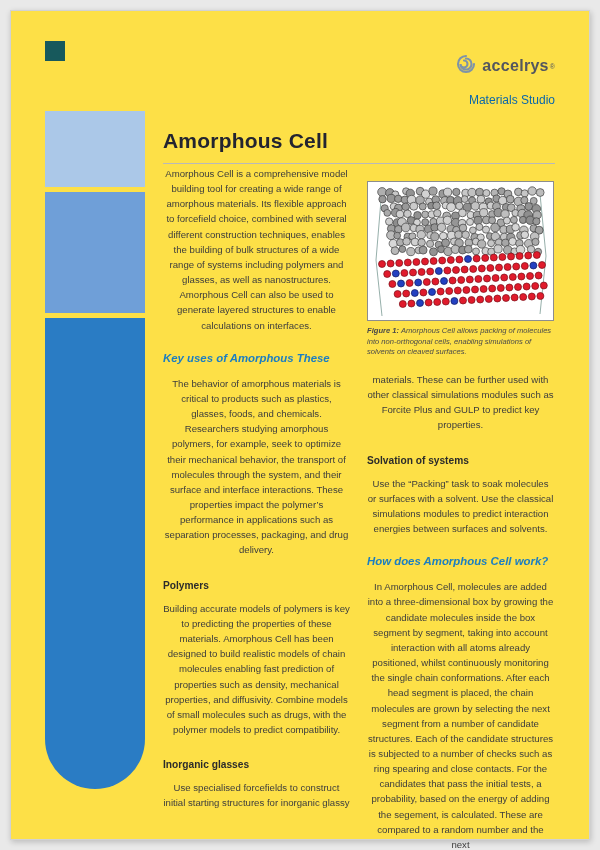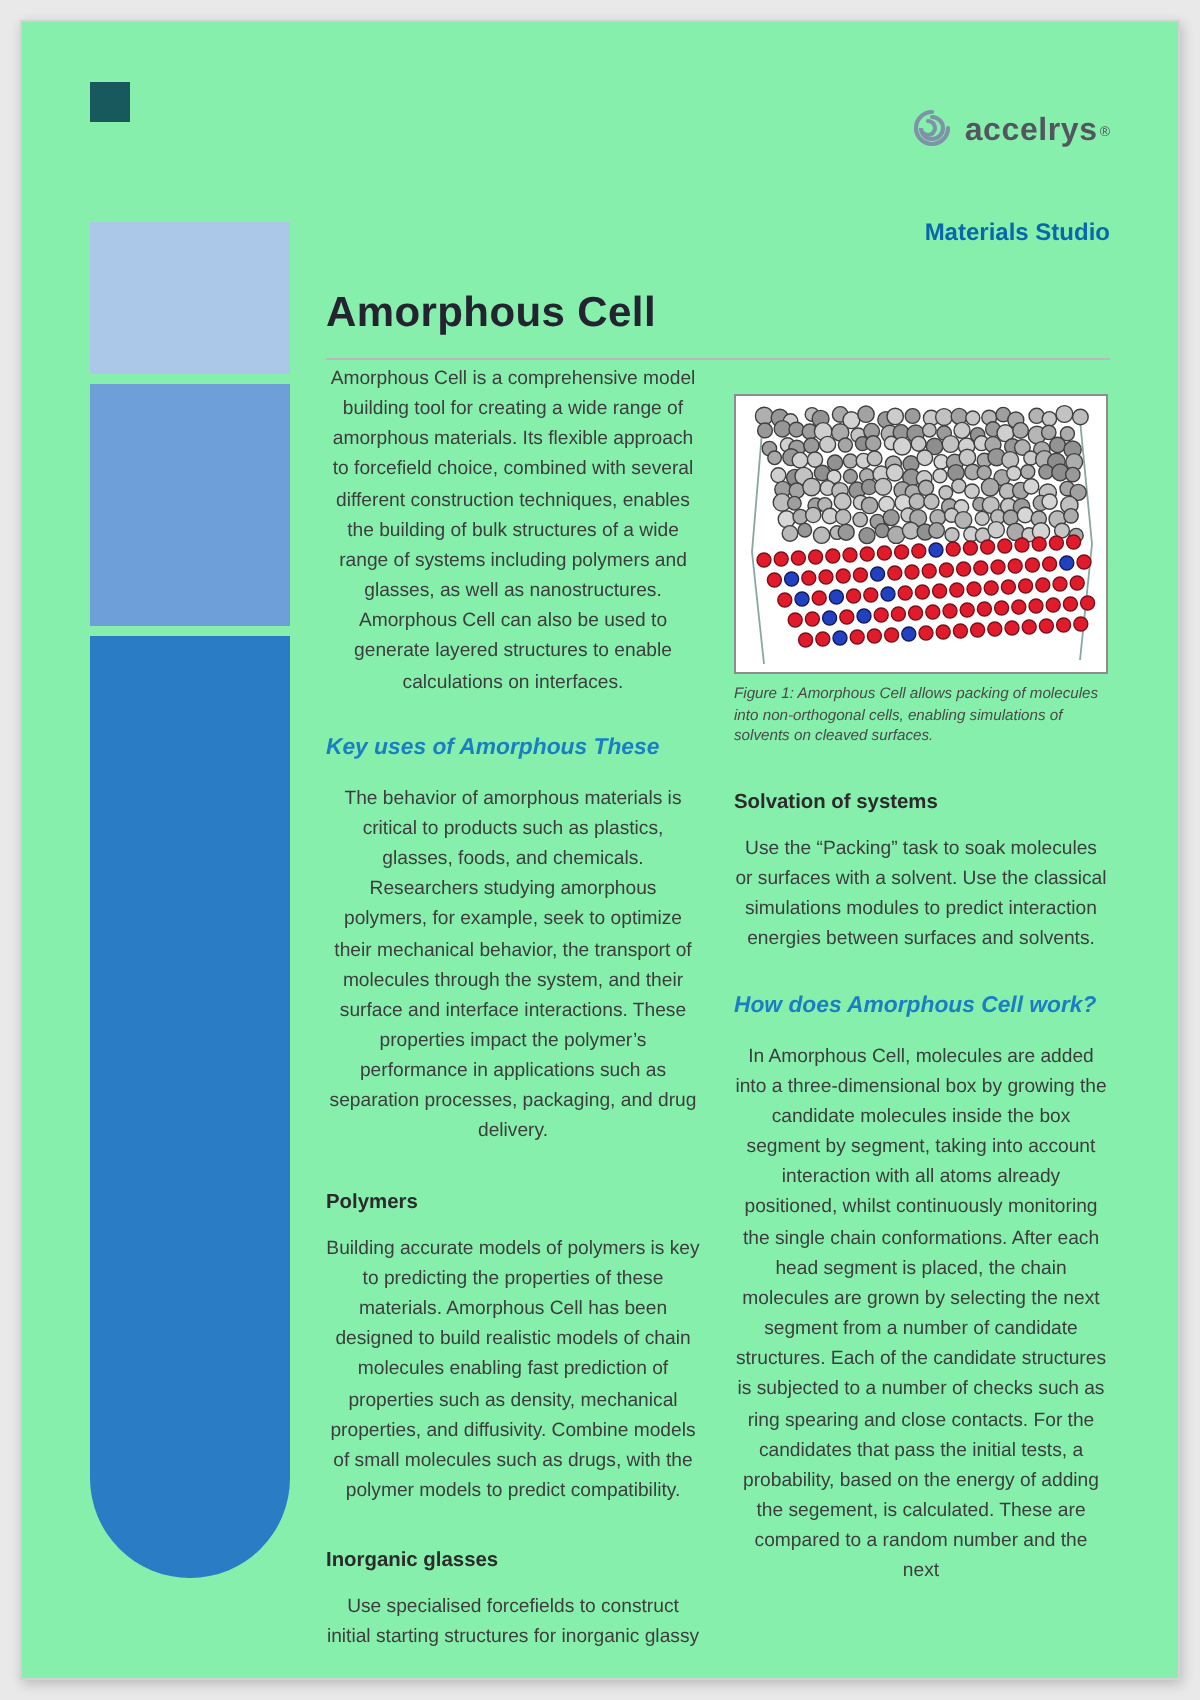--- a/index.html
+++ b/index.html
@@ -3,46 +3,46 @@
 <meta charset="utf-8">
 <style>
   html,body{margin:0;padding:0;}
   body{
     width:600px;height:850px;overflow:hidden;position:relative;
     background:#e9e9e9;
     font-family:"Liberation Sans", sans-serif;
   }
   .page{
     position:absolute;left:10px;top:10px;width:578px;height:828px;
-    background:#86efac;border:1px solid #d2d2d2;
+    background:#fde047;border:1px solid #d2d2d2;
     box-shadow:1px 2px 6px rgba(0,0,0,.2);
   }
   
   .teal-square{position:absolute;left:34px;top:30px;width:20px;height:20px;background:var(--teal-square,#17595c);}
   .bar{position:absolute;left:34px;width:100px;}
   .bar-1{top:100px;height:76px;background:var(--bar-light,#abc8e8);}
   .bar-2{top:181px;height:121px;background:var(--bar-medium,#6f9fd8);}
   .bar-3{top:307px;height:471px;background:var(--bar-dark,#2a7cc4);border-radius:0 0 50px 50px;}
   
   .content{position:absolute;left:152px;top:28px;width:392px;}
   .logo-row{display:flex;justify-content:flex-end;align-items:center;height:30px;margin-top:12px;}
   .logo-text{font-size:16px;color:#53565f;font-weight:bold;letter-spacing:.3px;margin-left:5px;}
   .logo-reg{font-size:7px;color:#53565f;vertical-align:super;margin-left:1px;}
-  .product-line{text-align:right;color:var(--product-blue,#0a67aa);font-weight:bold;font-size:12px;margin-top:28px;}
+  .product-line{text-align:right;color:var(--product-blue,#0a67aa);font-weight:normal;font-size:12px;margin-top:12px;}
   .doc-title{font-size:21px;font-weight:bold;color:#232430;margin-top:22px;letter-spacing:.2px;}
   .rule{border:none;border-top:1px solid #b9b9b9;margin:10px 0 0;}
   .cols{display:flex;gap:17px;margin-top:2px;}
   .col{width:187px;font-size:9.6px;color:#3d3d3d;line-height:1.58;}
   h2.blue-head{color:var(--accent-blue,#1b7ec2);font-style:italic;font-size:11.4px;margin:16px 0 9px;font-weight:bold;}
   h3.sub-head{color:#2b2b2b;font-size:10.2px;margin:20px 0 7px;font-weight:bold;}
   .col p{margin:0 0 10px;text-align:center;}
   .figure{margin-top:15px;border:1px solid #8d8d8d;width:187px;height:140px;box-sizing:border-box;padding:2px;background:#fff;}
   .figure svg{display:block;width:100%;height:100%;}
   .figcaption{font-size:7.6px;color:#4a4a4a;font-style:italic;line-height:1.4;margin:5px 0 14px;}
-  .figcaption .fig-label{font-weight:normal;}
+  .figcaption .fig-label{font-weight:bold;}
 </style>
 </head>
 <body>
 
 <div class="page">
 
   <div class="teal-square"></div>
   <div class="bar bar-1"></div>
   <div class="bar bar-2"></div>
   <div class="bar bar-3"></div>
@@ -363,20 +363,21 @@
               <circle cx="144.6" cy="113.5" r="3.5" fill="#e01b2c" stroke="#7a0f18" stroke-width="0.7"></circle>
               <circle cx="153.2" cy="113.0" r="3.5" fill="#e01b2c" stroke="#7a0f18" stroke-width="0.7"></circle>
               <circle cx="161.8" cy="112.5" r="3.5" fill="#e01b2c" stroke="#7a0f18" stroke-width="0.7"></circle>
               <circle cx="170.4" cy="112.0" r="3.5" fill="#e01b2c" stroke="#7a0f18" stroke-width="0.7"></circle>
             </svg>
         </div>
         <div class="figcaption">
           <span class="fig-label">Figure 1:</span><span> Amorphous Cell allows packing of molecules into non-orthogonal cells, enabling simulations of solvents on cleaved surfaces.</span>
         </div>
 
+        <p>materials. These can be further used with other classical simulations modules such as Forcite Plus and GULP to predict key properties.</p>
 
         <h3 class="sub-head">Solvation of systems</h3>
         <p>Use the “Packing” task to soak molecules or surfaces with a solvent. Use the classical simulations modules to predict interaction energies between surfaces and solvents.</p>
 
         <h2 class="blue-head">How does Amorphous Cell work?</h2>
         <p>In Amorphous Cell, molecules are added into a three-dimensional box by growing the candidate molecules inside the box segment by segment, taking into account interaction with all atoms already positioned, whilst continuously monitoring the single chain conformations. After each head segment is placed, the chain molecules are grown by selecting the next segment from a number of candidate structures. Each of the candidate structures is subjected to a number of checks such as ring spearing and close contacts. For the candidates that pass the initial tests, a probability, based on the energy of adding the segement, is calculated.  These are compared to a random number and the next</p>
       </div>
 
     </div>
   </div>

